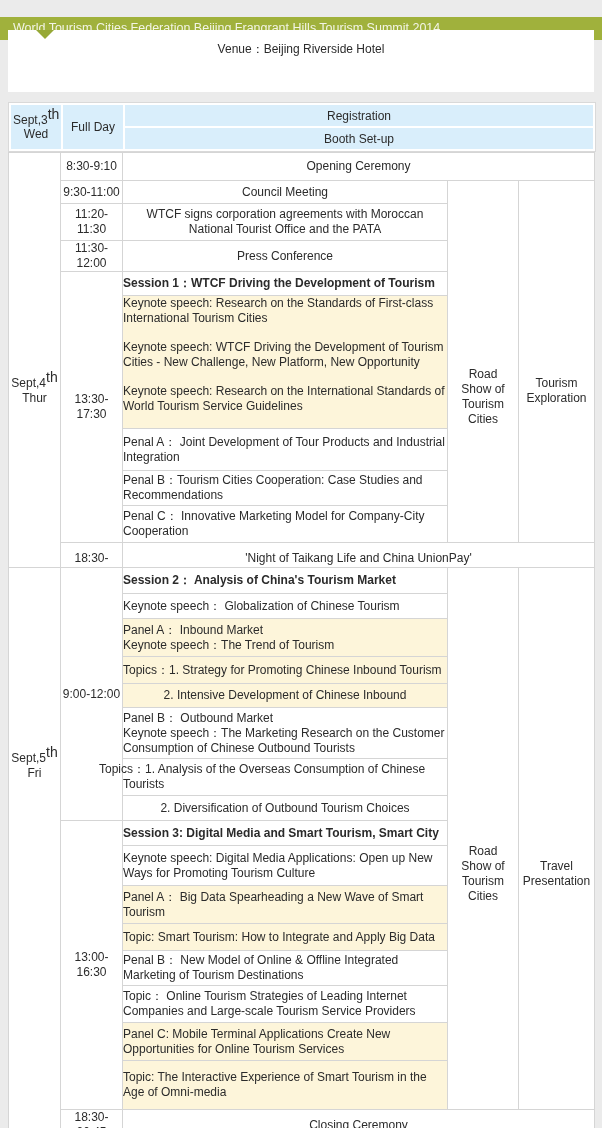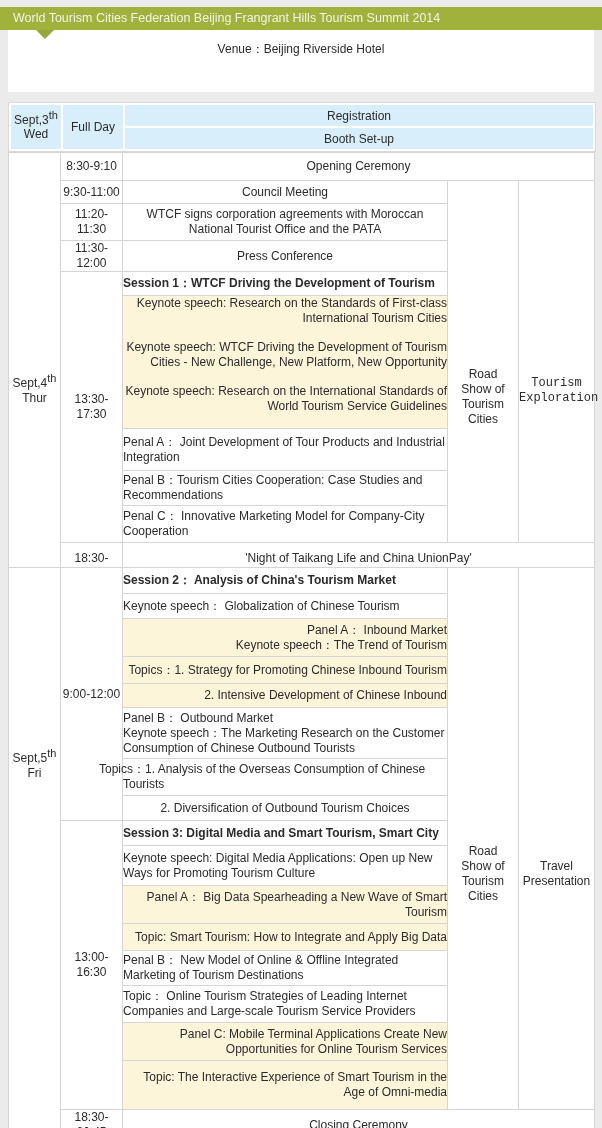--- a/index.html
+++ b/index.html
@@ -1,56 +1,56 @@
 <!DOCTYPE html>
 <html><head>
 <meta charset="utf-8">
 <style>
   html,body{margin:0;padding:0;background:#ebebeb;}
   .page{position:relative;width:602px;height:1128px;background:#ebebeb;
         font-family:"Liberation Sans",sans-serif;font-size:12px;color:#2b2b2b;overflow:hidden;}
 
   
-  .topbar{position:absolute;left:0;top:7px;width:602px;height:23px;background:#a0b13c;}
+  .topbar{position:absolute;left:0;top:17px;width:602px;height:23px;background:#a0b13c;}
   .topbar-title{padding-left:13px;line-height:23px;color:#f3f5e6;font-size:12.5px;
                 white-space:nowrap;overflow:hidden;}
   .notch{position:absolute;left:36px;top:30px;width:0;height:0;z-index:3;
          border-left:9px solid transparent;border-right:9px solid transparent;
          border-top:9px solid #96a836;}
 
   
   .infobox{position:absolute;left:8px;top:30px;width:586px;height:62px;background:#ffffff;
            text-align:center;box-sizing:border-box;padding-top:11px;line-height:17px;}
 
   
   .block{position:absolute;left:8px;}
   table.sched{border-collapse:collapse;width:586px;table-layout:fixed;background:#ffffff;
               border:1px solid #c9c9c9;}
   table.sched td{border:1px solid #d5d5d5;padding:0;vertical-align:middle;
                  line-height:15px;box-sizing:border-box;}
   td.c{text-align:center;padding:2px 4px;}
   td.l{text-align:left;padding:4px 10px 4px 11px;}
-  td.y{background:#fdf5da;text-align:right;}
+  td.y{background:#fdf5da;}
   td.bold{font-weight:bold;}
   td.time{text-align:center;padding:2px 2px;}
   td.datec{text-align:center;}
   .hang{padding-left:35px;text-indent:-24px;}
   .kblock{padding:7px 10px 2px 11px;}
   .kblock div{margin:0 0 14px 0;}
 
   
   table.day1{border-collapse:separate;border-spacing:2px;width:586px;table-layout:fixed;
              background:#ffffff;border:1px solid #d9d9d9;}
   table.day1 td{background:#d9eefb;text-align:center;vertical-align:middle;
                 line-height:14px;padding:1px 2px;}
 
-  sup{font-size:11px;vertical-align:super;line-height:0;}
+  sup{font-size:14px;vertical-align:super;line-height:0;}
   .shift-up{margin-bottom:176px;}
   .pad-down-70{margin-top:70px;}
-  .pad-down-58{margin-top:58px;font-family:Liberation Mono, monospace;}
+  .pad-down-58{margin-top:58px;}
   .pad-down-40{margin-top:40px;}
 </style>
 </head>
 <body>
 
 <div class="page">
 
   <div class="topbar">
     <div class="topbar-title">World Tourism Cities Federation Beijing Frangrant Hills Tourism Summit 2014</div>
   </div>

